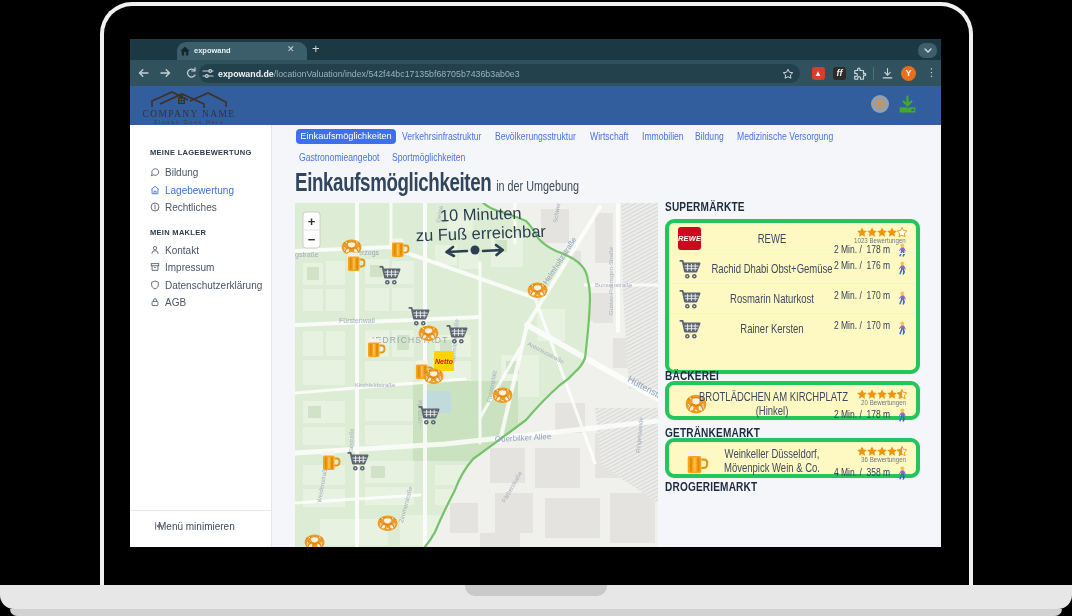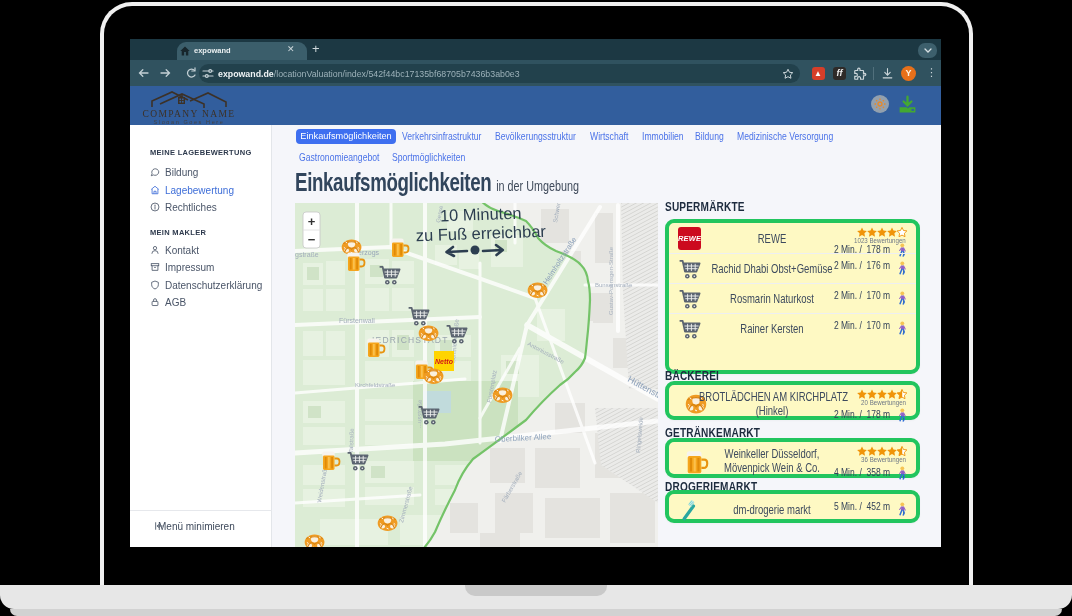--- a/index.html
+++ b/index.html
@@ -519,33 +519,19 @@
                 <use href="#star" x="40" fill="#f09409" clip-path="url(#halfclip)"></use>
               </svg>
             <div class="pbew" style="top:14px">36 Bewertungen</div>
             <div class="pmin" style="top:25px">4 Min. /&nbsp; 358 m</div>
             <svg class="walk" style="top:24px" width="9.5" height="14.5" viewBox="0 0 10 15">
                 <use href="#walkman"></use>
               </svg>
           </div>
         </div>
         <div class="phead" style="top:355px">DROGERIEMARKT</div>
-        <div class="pcard" style="top:365px;height:33px">
-          <div class="prow" style="height:32px">
-            <svg class="abs" style="left:11px;top:5px" width="24" height="24" viewBox="0 0 24 24">
-                <g transform="translate(2,20) rotate(-54) scale(1.25)">
-                  <use href="#tbrush"></use>
-                </g>
-              </svg>
-              <div class="pname" style="top:9px">dm-drogerie markt</div>
-            <div class="pmin" style="top:7px">5 Min. /&nbsp; 452 m</div>
-            <svg class="walk" style="top:8px" width="9.5" height="14.5" viewBox="0 0 10 15">
-                <use href="#walkman"></use>
-              </svg>
-          </div>
-        </div>
       </div>
     </div>
   </div>
   <div class="abs" id="base1"></div>
   <div class="abs" id="notch"></div>
   <div class="abs" id="base2"></div>
 </div>
 
 </body></html>

